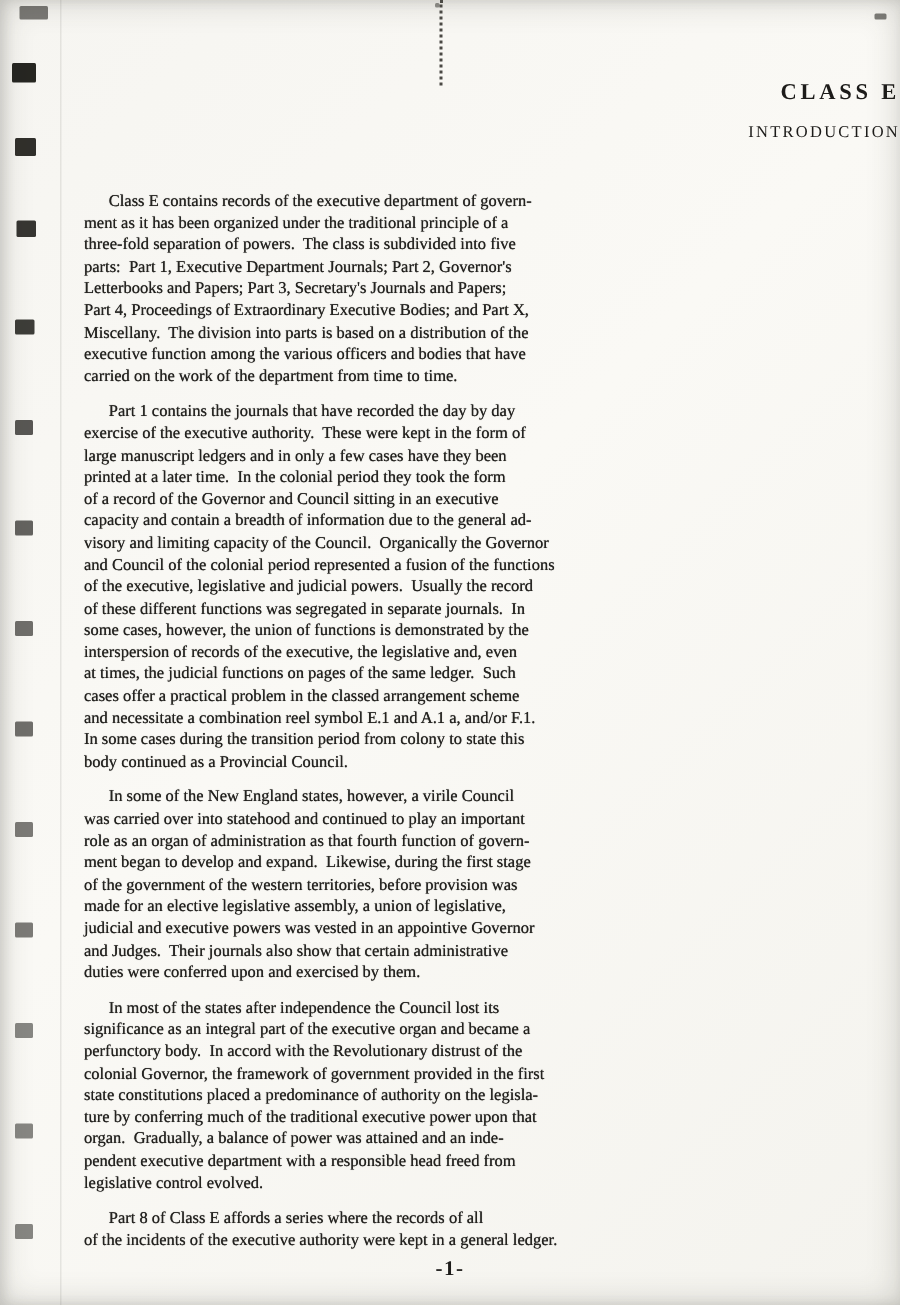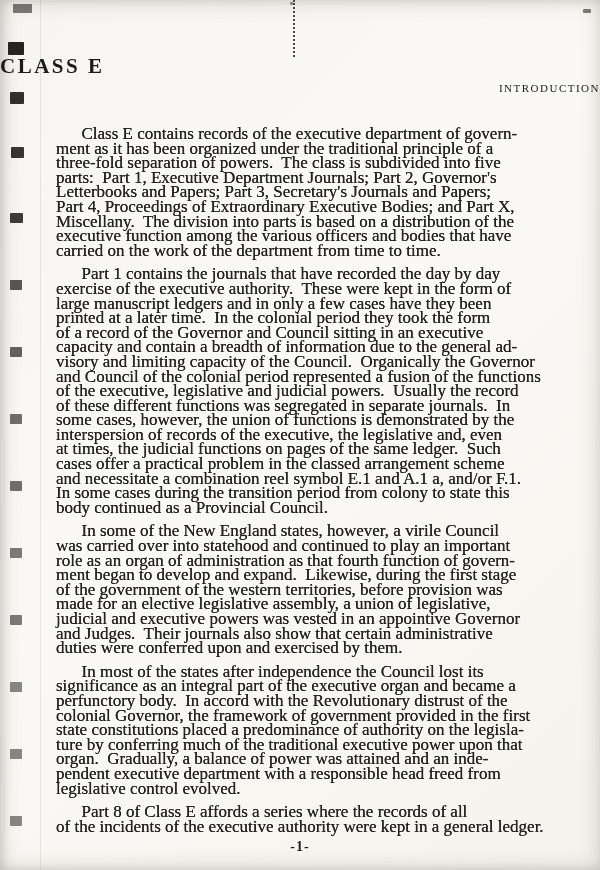--- a/index.html
+++ b/index.html
@@ -16,22 +16,22 @@
     font-family: "Liberation Serif", serif;
     color: #21201e;
     box-shadow: inset 0 0 22px rgba(60,58,52,0.22), inset 3px 0 8px rgba(40,38,34,0.12);
   }
   .title {
     position: absolute;
     top: 54px;
     left: 0;
     width: 100%;
     margin: 0;
-    text-align: left;
-    font-size: 21px;
+    text-align: right;
+    font-size: 15px;
     font-weight: bold;
     letter-spacing: 2.5px;
     color: #1c1b19;
   }
   .subtitle {
     position: absolute;
     top: 82px;
     left: 0;
     width: 100%;
     margin: 0;
@@ -43,21 +43,21 @@
   }
   .doc-body {
     position: absolute;
     top: 127px;
     left: 56px;
     width: 502px;
   }
   .para {
     margin: 0 0 9px 0;
     white-space: pre-wrap;
-    font-size: 17px;
+    font-size: 11px;
     line-height: 14.6px;
     text-shadow: 0 0 0.45px #2a2926;
     color: #242320;
   }
   .footer {
     position: absolute;
     top: 839px;
     left: 0;
     width: 100%;
     text-align: center;

